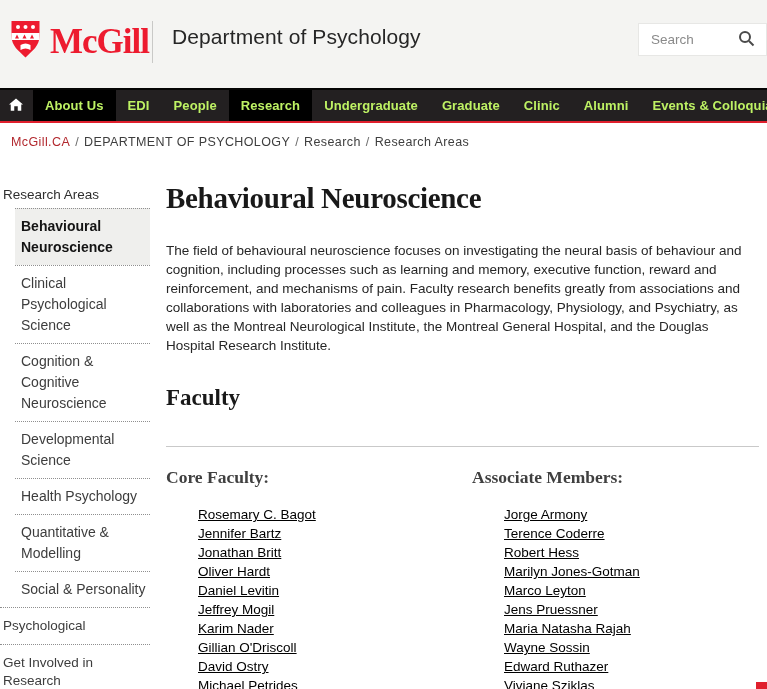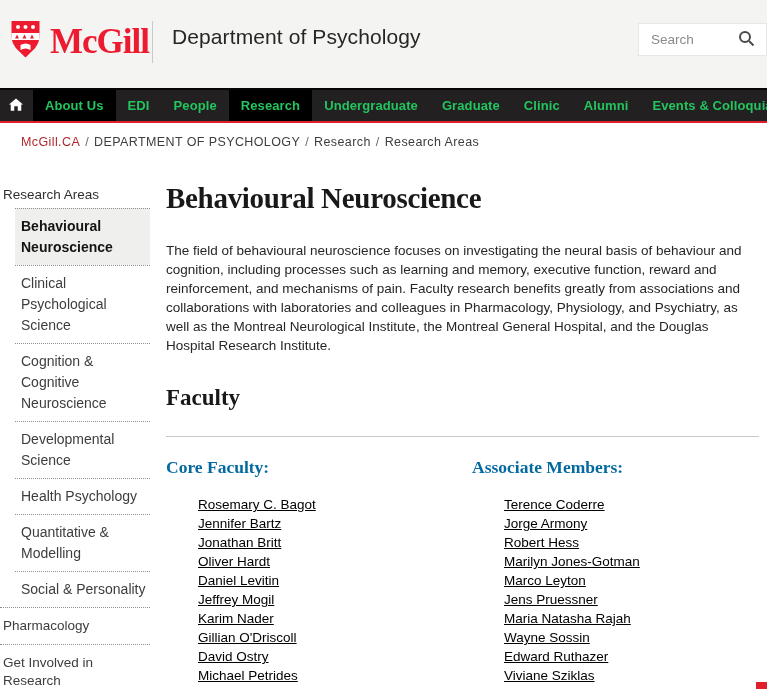--- a/index.html
+++ b/index.html
@@ -56,33 +56,33 @@
   .nav {
     position: absolute; top: 88px; left: 0; width: 767px; height: 33px;
     background: #232021; border-top: 2px solid #050505;
     display: flex; align-items: stretch;
   }
   .nav-home {
     display: flex; align-items: center; padding: 0 10px 0 9px;
   }
   .nav-item {
     display: flex; align-items: center; padding: 0 12px;
-    color: #22c55e; font-size: 13px; font-weight: bold;
+    color: #bef264; font-size: 13px; font-weight: bold;
     letter-spacing: 0.1px; white-space: nowrap;
   }
   .nav-item.active { background: #000000; }
 
   .red-rule {
     position: absolute; top: 121px; left: 0; width: 767px; height: 2px;
     background: #e01f2d;
   }
 
   
   .breadcrumb {
-    position: absolute; top: 135px; left: 21px;
+    position: absolute; top: 135px; left: 11px;
     font-size: 12.5px; letter-spacing: 0.4px; color: #3e3e3e;
   }
   .crumb-home { color: #b2282e; }
   .crumb-sep { color: #6d6d6d; padding: 0 5px; }
   .crumb { color: #3e3e3e; }
 
   
   .sidebar {
     position: absolute; top: 185px; left: 0; width: 150px;
     font-size: 13.5px;
@@ -118,31 +118,31 @@
     letter-spacing: -0.3px; line-height: 33px;
     margin-bottom: 26px;
   }
   .intro {
     font-size: 13.5px; line-height: 19px; color: #262626;
     margin-bottom: 29px;
   }
   .section-heading {
     font-family: "Liberation Serif", serif;
     font-size: 23px; font-weight: bold; color: #191919;
-    line-height: 28px; margin-bottom: 24px;
+    line-height: 28px; margin-bottom: 34px;
   }
   .main hr {
     border: none; border-top: 1px solid #c9c9c9; height: 0;
   }
   .cols { display: flex; margin-top: 19px; }
   .col-left { width: 306px; }
   .col-right { flex: 1; }
   .col-heading {
     font-family: "Liberation Serif", serif;
-    font-size: 17.5px; font-weight: bold; color: #0369a1;
+    font-size: 17.5px; font-weight: bold; color: #404040;
     line-height: 22px; margin-bottom: 17px;
   }
   .member-list { list-style: none; padding-left: 32px; }
   .member-list li { line-height: 18px; }
   .member-link {
     font-size: 13.5px; color: #000000;
     text-decoration: underline;
   }
 
   .corner-mark {
@@ -266,21 +266,21 @@
         <span>Quantitative &amp; Modelling</span>
       </div>
 
       <div class="side-item">
         <span>Social &amp; Personality</span>
       </div>
     </div>
   <div class="side-tops">
 
       <div class="side-top-item">
-        <span>Pharmacology</span>
+        <span>Psychological</span>
       </div>
 
       <div class="side-top-item">
         <span>Get Involved in Research</span>
       </div>
 
     </div>
 </aside>
 
 <main class="main">
@@ -337,25 +337,25 @@
             <a class="member-link">Thomas Shultz</a>
           </li>
 
         </ul>
     </div>
     <div class="col-right">
       <h3 class="col-heading">Associate Members:</h3>
       <ul class="member-list">
 
           <li>
+            <a class="member-link">Jorge Armony</a>
+          </li>
+
+          <li>
             <a class="member-link">Terence Coderre</a>
-          </li>
-
-          <li>
-            <a class="member-link">Jorge Armony</a>
           </li>
 
           <li>
             <a class="member-link">Robert Hess</a>
           </li>
 
           <li>
             <a class="member-link">Marilyn Jones-Gotman</a>
           </li>
 

